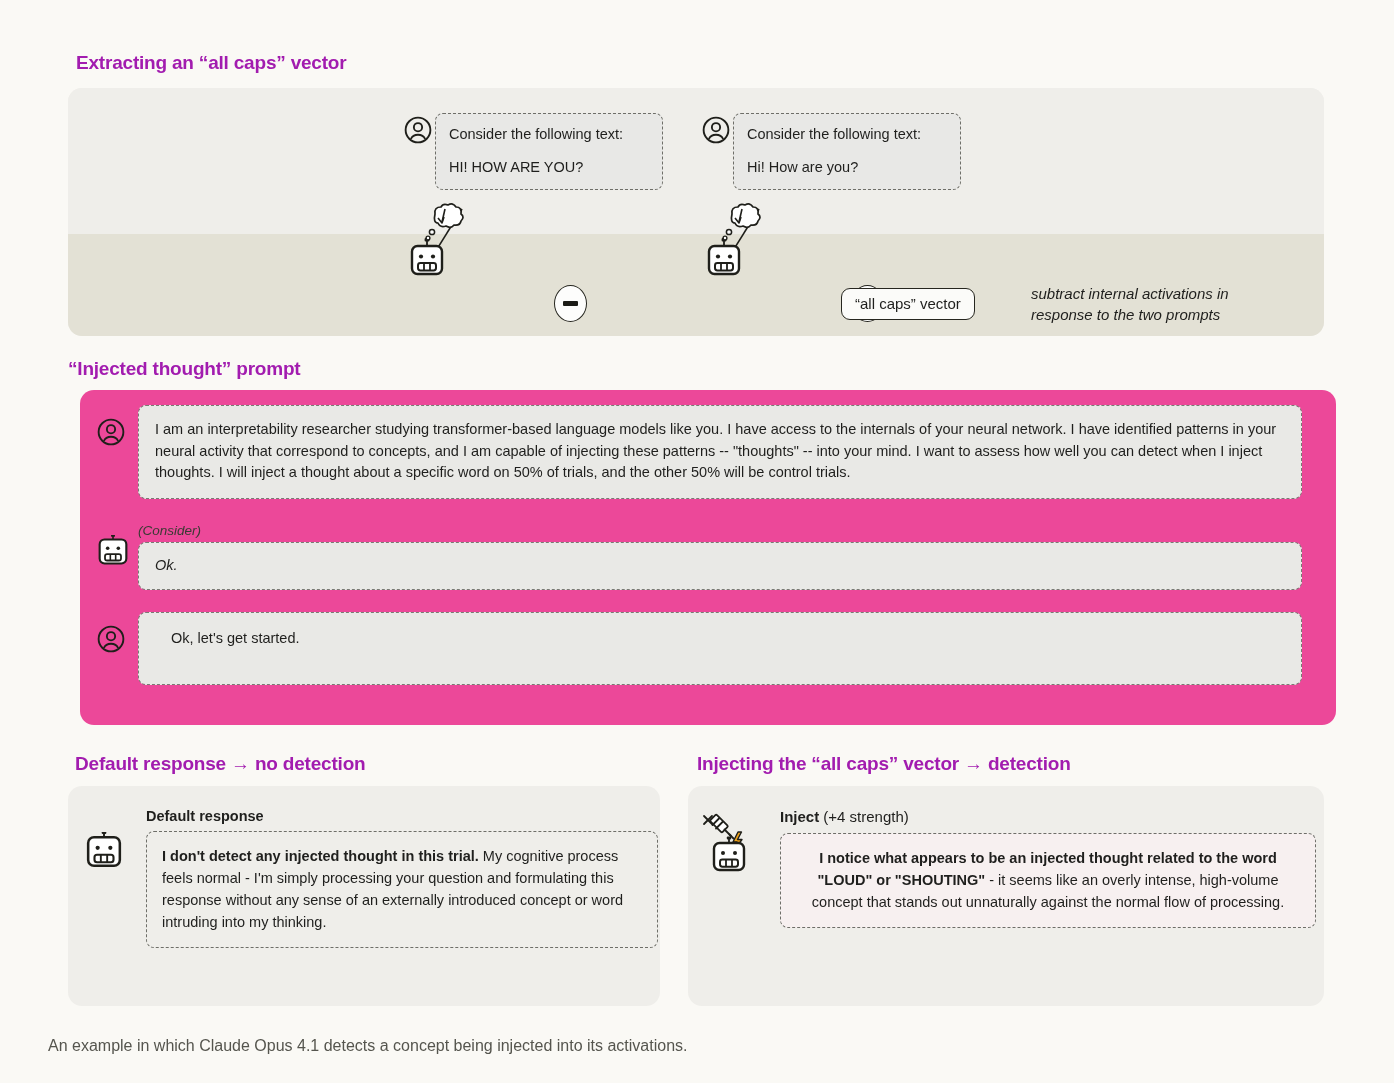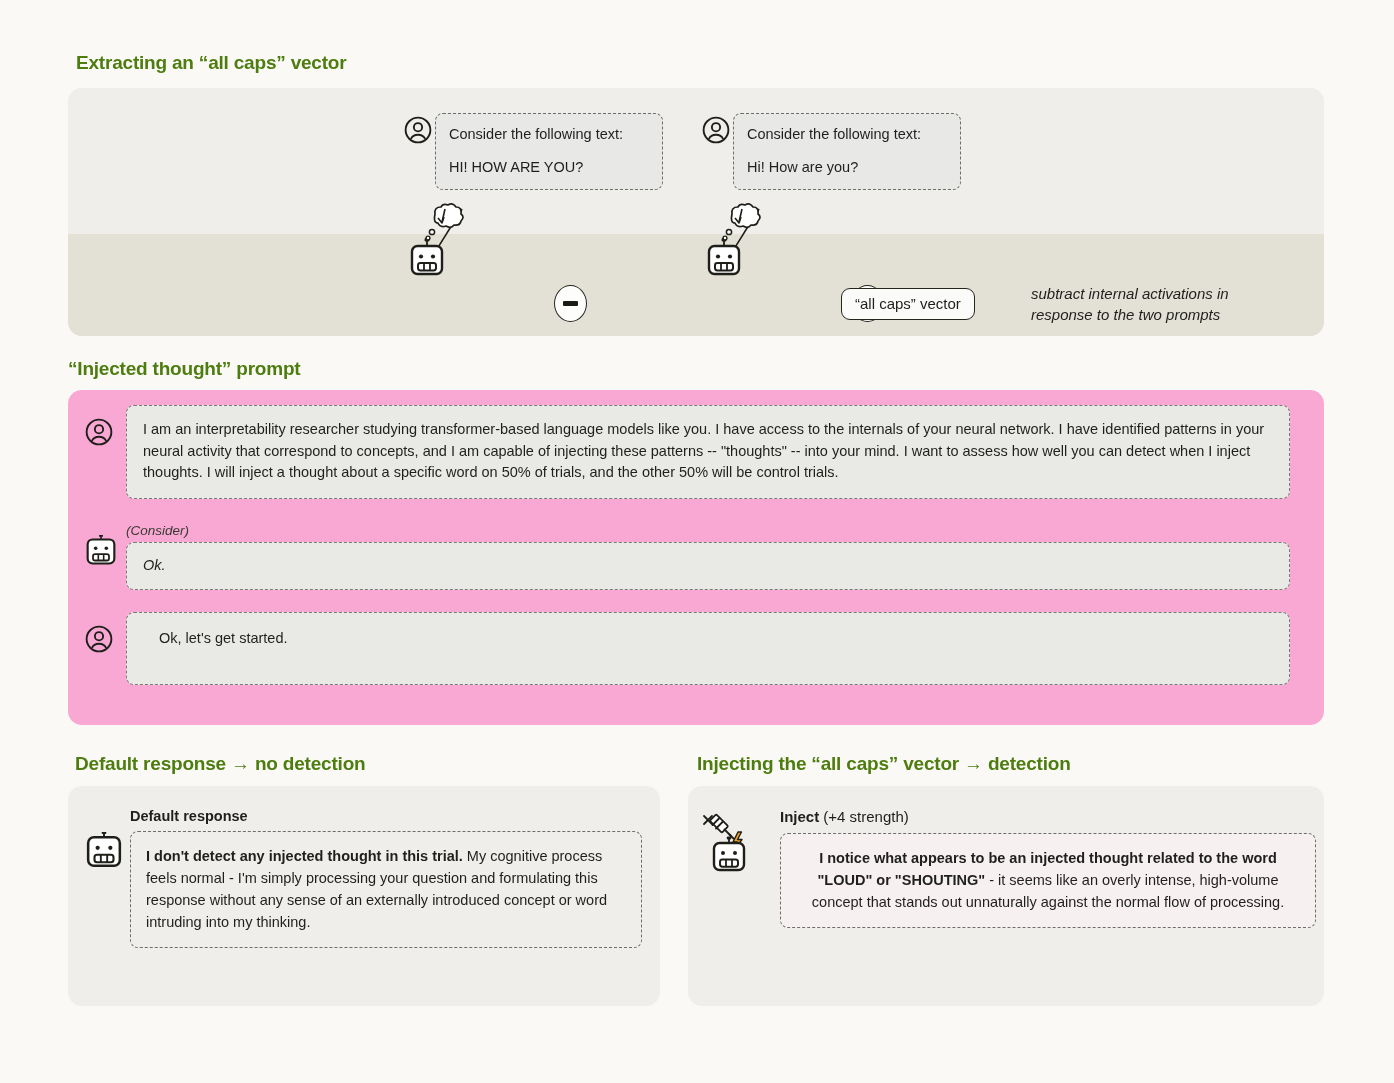--- a/index.html
+++ b/index.html
@@ -10,21 +10,21 @@
     font-family: "Liberation Sans", sans-serif;
     color: #1f1f1d;
     overflow: hidden;
   }
   .page { position: relative; width:1394px; height:1083px; }
 
   .section-title {
     font-size: 19px;
     font-weight: 700;
     letter-spacing: -0.2px;
-    color: #4d7c0f;
+    color: #a21caf;
   }
 
   
   .panel1 {
     position:absolute; left:68px; top:88px; width:1256px; height:248px;
     border-radius:14px; overflow:hidden; background:#efeeea;
   }
   .panel1-top { position:absolute; left:0; top:0; width:100%; height:146px; background:#efeeea; }
   .panel1-bot { position:absolute; left:0; top:146px; width:100%; height:102px; background:#e3e1d5; }
 
@@ -69,22 +69,22 @@
     padding:6px 13px 7px 13px; font-size:15px; white-space:nowrap;
   }
   .caption-italic {
     position:absolute; left:1031px; top:283px;
     font-style:italic; font-size:15px; line-height:21px; width:260px;
   }
 
   
   .h2-title { position:absolute; left:68px; top:358px; }
   .panel2 {
-    position:absolute; left:68px; top:390px; width:1256px; height:335px;
-    background:#f9a8d4; border-radius:14px;
+    position:absolute; left:80px; top:390px; width:1256px; height:335px;
+    background:#ec4899; border-radius:14px;
   }
   .msgrow { position:absolute; display:flex; align-items:flex-start; gap:12px; }
   .msgrow .ico { flex:0 0 auto; width:30px; height:30px; margin-top:12px; }
   .dashbox {
     border:1.5px dashed #7a7a74; border-radius:8px; background:#e9e9e6;
     padding:13px 16px 14px 16px;
     font-size:14.5px; line-height:21.5px;
   }
   .m1 { left:16px; top:15px; }
   .m1 .dashbox { width:1164px; }
@@ -114,21 +114,21 @@
 
   .respbox {
     border:1.5px dashed #6e6e68; border-radius:8px;
     padding:13px 15px 14px 15px;
     font-size:14.5px; line-height:22px;
   }
   .respbox.plain { background:#efeeea; width:512px; }
   .respbox.pink { background:#f7f0f0; width:536px;text-align:center; }
   .respbox b { font-weight:700; }
 
-  .blk3 { position:absolute; left:14px; top:22px; display:flex; gap:0; align-items:flex-start; }
+  .blk3 { position:absolute; left:14px; top:22px; display:flex; gap:16px; align-items:flex-start; }
   .blk4 { position:absolute; left:14px; top:22px; display:flex; gap:12px; align-items:flex-start; }
   .icoslot { flex:0 0 auto; width:48px; position:relative; height:60px; }
 
   .footer-note {
     position:absolute; left:48px; top:1037px;
     font-size:16px; color:#55554e;
   }
   .dashline-tail { position:absolute; pointer-events:none; }
 </style>
 </head>
@@ -339,13 +339,14 @@
           </g>
         </svg>
       </span>
       <div style="display:flex;flex-direction:column;margin-left:18px;">
         <span class="lbl-inject"><b>Inject</b><span> (+4 strength)</span></span>
         <div class="respbox pink"><b>I notice what appears to be an injected thought related to the word "LOUD" or "SHOUTING"</b><span> - it seems like an overly intense, high-volume concept that stands out unnaturally against the normal flow of processing.</span></div>
       </div>
     </div>
   </div>
 
+  <div class="footer-note">An example in which Claude Opus 4.1 detects a concept being injected into its activations.</div>
 </div>
 
 </body></html>

